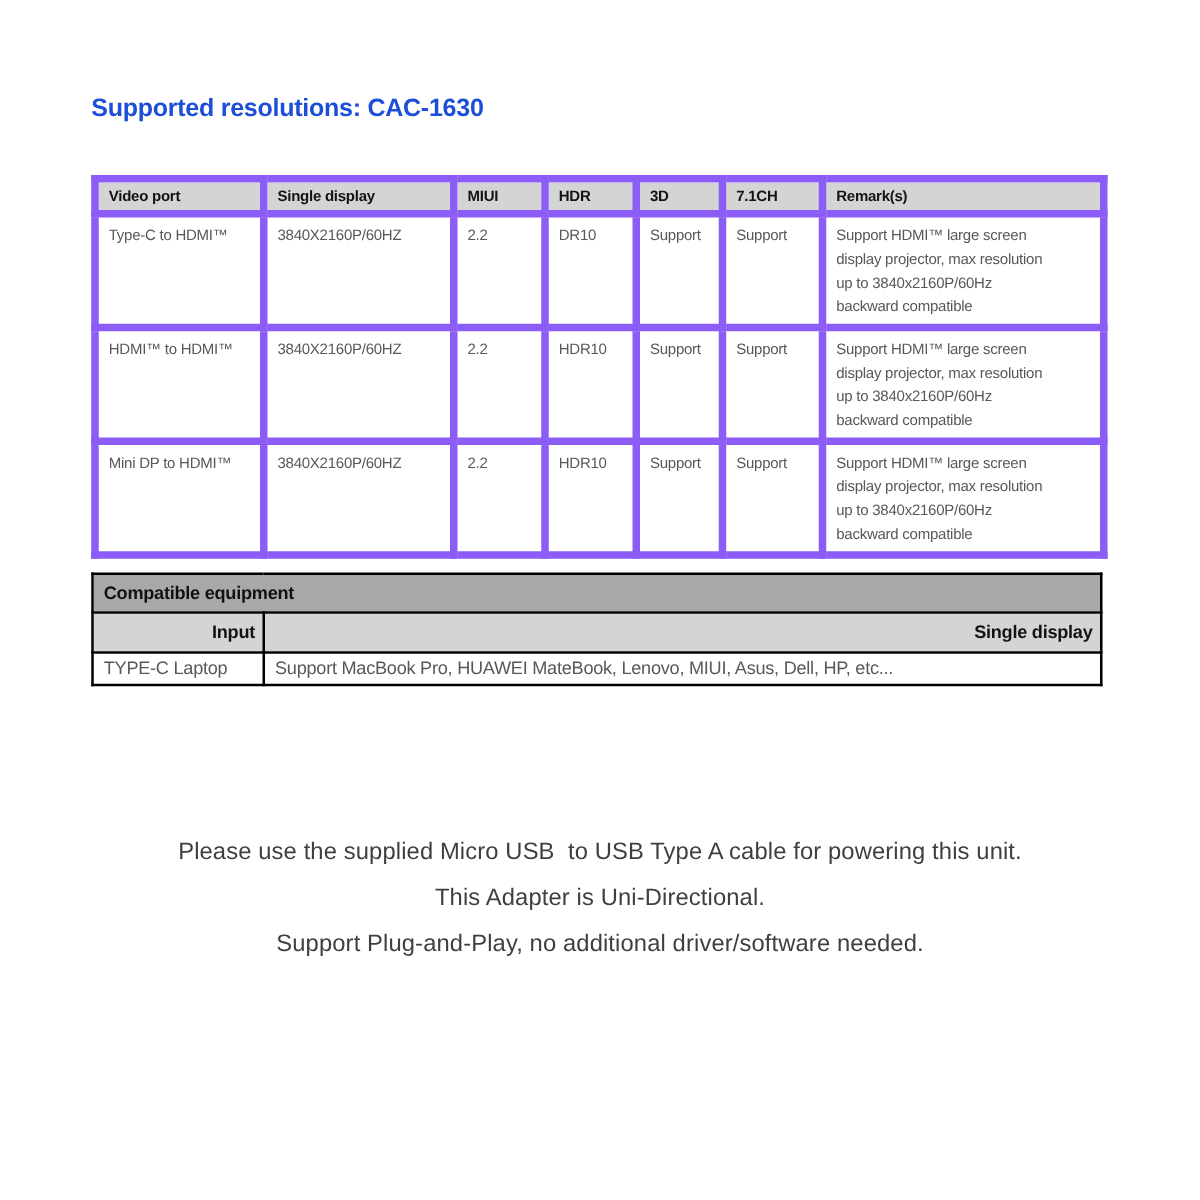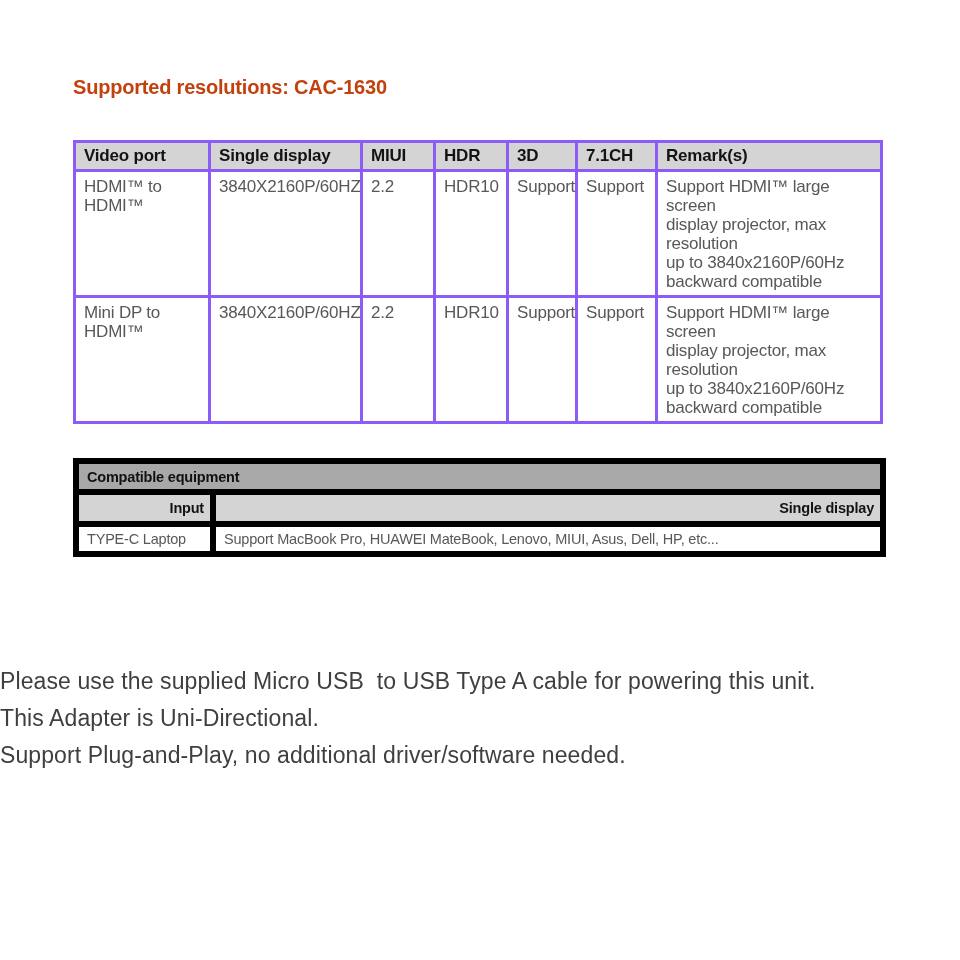--- a/index.html
+++ b/index.html
@@ -11,34 +11,34 @@
     background: #ffffff;
     font-family: "Liberation Sans", sans-serif;
     overflow: hidden;
   }
   .page-title {
     position: absolute;
     left: 73px;
     top: 76px;
     font-size: 20px;
     font-weight: bold;
-    color: #c2410c;
+    color: #1d4ed8;
     letter-spacing: -0.2px;
   }
   
   table { border-collapse: collapse; table-layout: fixed; }
   .res-table {
     position: absolute;
     left: 73px;
     top: 140px;
     width: 807px;
   }
   .res-table th, .res-table td {
-    border: 3px solid #8b5cf6;
-    font-size: 17px;
+    border: 6px solid #8b5cf6;
+    font-size: 12px;
     text-align: left;
     vertical-align: top;
     padding: 5px 6px 4px 8px;
     letter-spacing: -0.2px;
     overflow: hidden;
   }
   .res-table th {
     background: #d4d4d4;
     color: #131313;
     font-weight: bold;
@@ -49,21 +49,21 @@
   .res-table td { color: #585858; height: 90px; line-height: 19px; }
   .remark-cell { white-space: pre-line; }
   
   .equip-table {
     position: absolute;
     left: 73px;
     top: 458px;
     width: 807px;
   }
   .equip-table th, .equip-table td {
-    border: 6px solid #000000;
+    border: 2px solid #000000;
     font-size: 14.5px;
     text-align: left;
     vertical-align: middle;
     padding: 4px 6px 4px 8px;
     letter-spacing: -0.2px;
     overflow: hidden;
   }
   .equip-band th {
     background: #a8a8a8;
     color: #111111;
@@ -77,23 +77,23 @@
     height: 32px;
     text-align: right;
   }
   .equip-table td { color: #585858; height: 26px; background: #ffffff; }
   
   .notes {
     position: absolute;
     left: 0;
     top: 663px;
     width: 960px;
-    text-align: left;
+    text-align: center;
     color: #3f3f3f;
-    font-size: 23px;
+    font-size: 19px;
     line-height: 37px;
     letter-spacing: 0.1px;
   }
   .notes div { white-space: pre-wrap; }
 </style>
 </head>
 <body>
 
 <div class="page">
 
@@ -114,20 +114,32 @@
         <th>Video port</th>
         <th>Single display</th>
         <th>MIUI</th>
         <th>HDR</th>
         <th>3D</th>
         <th>7.1CH</th>
         <th>Remark(s)</th>
       </tr>
     </thead>
     <tbody>
+      <tr>
+        <td>Type-C to HDMI™</td>
+        <td>3840X2160P/60HZ</td>
+        <td>2.2</td>
+        <td>DR10</td>
+        <td>Support</td>
+        <td>Support</td>
+        <td class="remark-cell">Support HDMI™ large screen
+display projector, max resolution
+up to 3840x2160P/60Hz
+backward compatible</td>
+      </tr>
       <tr>
         <td>HDMI™ to HDMI™</td>
         <td>3840X2160P/60HZ</td>
         <td>2.2</td>
         <td>HDR10</td>
         <td>Support</td>
         <td>Support</td>
         <td class="remark-cell">Support HDMI™ large screen
 display projector, max resolution
 up to 3840x2160P/60Hz

